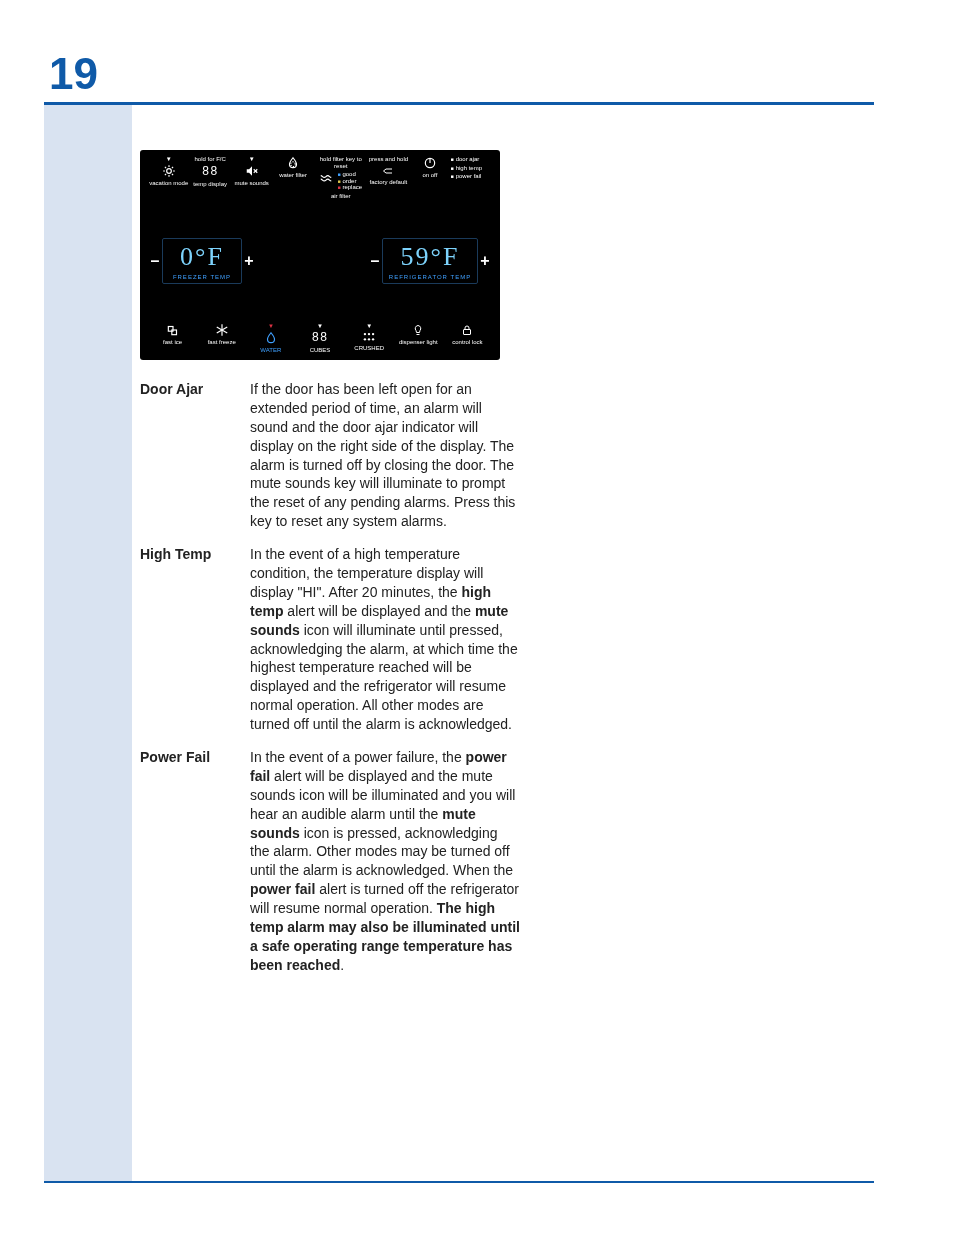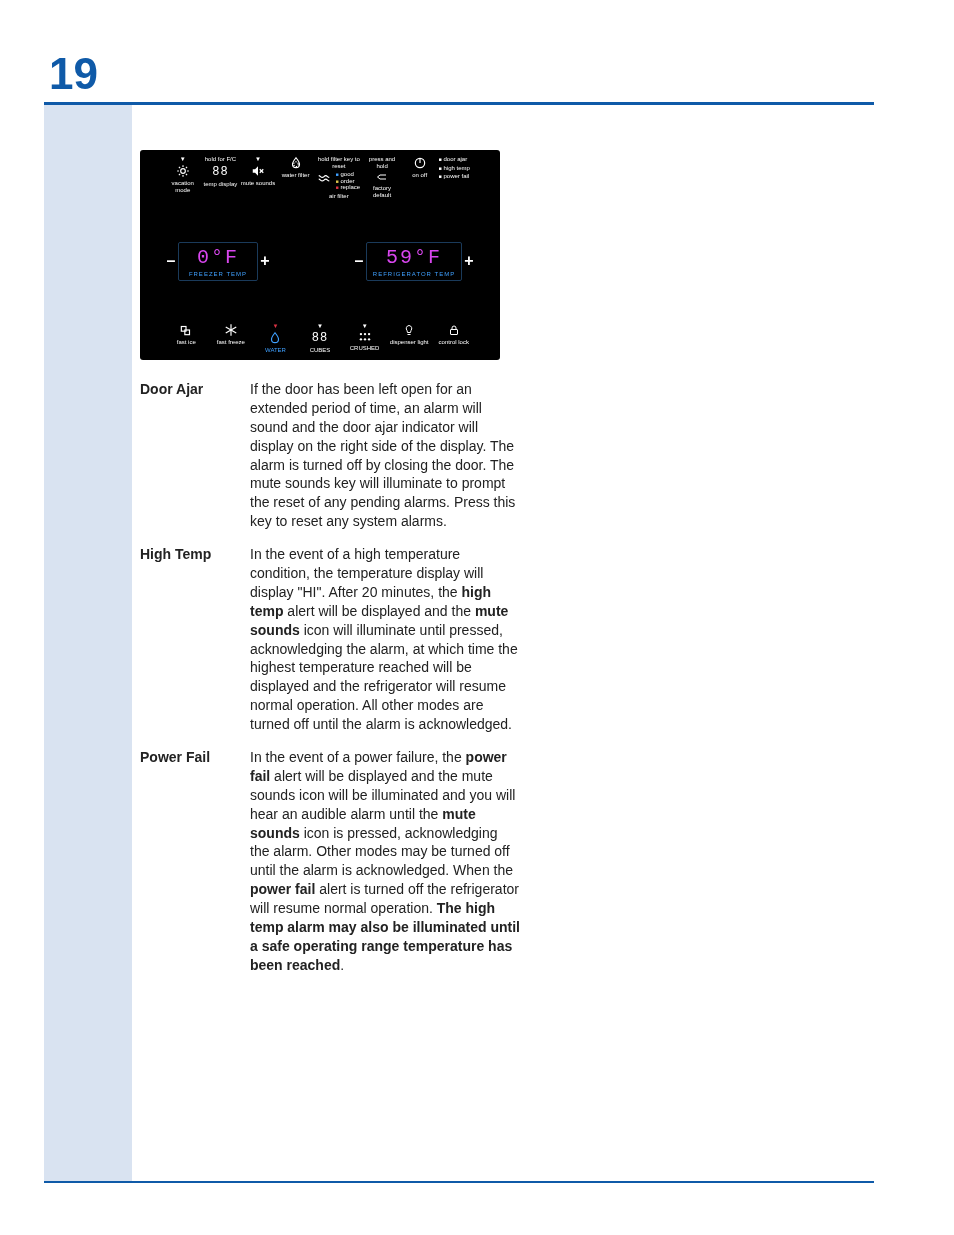--- a/index.html
+++ b/index.html
@@ -73,34 +73,34 @@
     color: #1b3f7a;
     margin-bottom: 14px;
   }
 
   
   .panel {
     width: 360px;
     height: 210px;
     background: #000;
     border-radius: 3px;
-    padding: 6px 24px;
+    padding: 6px 8px;
     color: #fff;
     font-size: 6px;
     display: flex;
     flex-direction: column;
     justify-content: space-between;
     margin-bottom: 20px;
   }
   .panel .row { display: flex; justify-content: space-between; align-items: flex-start; }
   .panel .cell { flex: 1; text-align: center; display:flex; flex-direction:column; align-items:center; gap:2px; }
   .panel .tiny { font-size:6px; line-height:1.1; }
   .panel .caret::before { content:"▼"; font-size:6px; display:block; color:#fff;}
   .panel svg { display:block; }
-  .seg { font-family: Liberation Mono, monospace; font-size:20px; letter-spacing:2px; color:#d946ef; }
+  .seg { font-family: Liberation Serif, serif; font-size:26px; letter-spacing:2px; color:#7dd3fc; }
   .temp-label { font-size:6px; color:#3fa0ff; letter-spacing:1px;}
   .row-mid .cell { flex:0 0 auto; }
   .pm { font-size:16px; font-weight:700; color:#fff; }
   .row-bot .cell { flex:1; }
   .sel { color:#3fa0ff; }
   .dot::before{content:"■"; color:#3fa0ff; font-size:5px; margin-right:2px;}
   .dotw::before{content:"■"; color:#fff; font-size:5px; margin-right:2px;}
   .doty::before{content:"■"; color:#d9c24a; font-size:5px; margin-right:2px;}
   .dotr::before{content:"■"; color:#d34; font-size:5px; margin-right:2px;}
   .seg-small{font-family:"Courier New",monospace;font-size:12px;color:#fff;letter-spacing:1px;}

